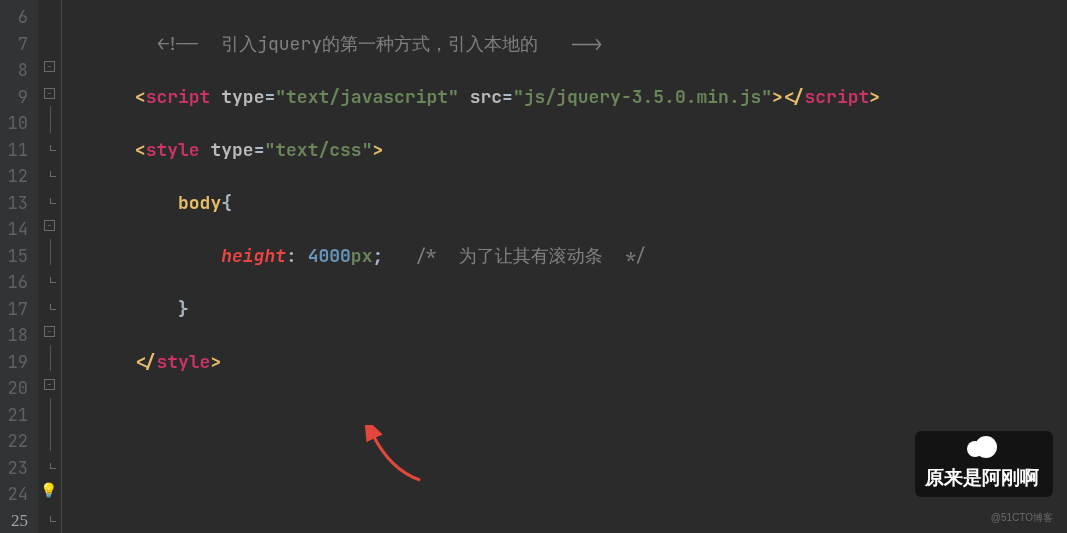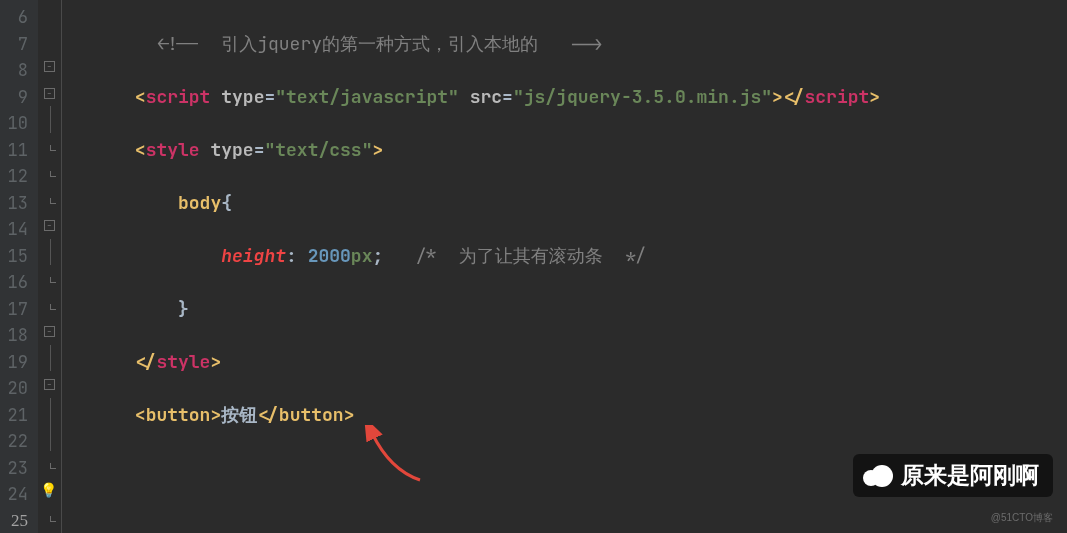--- a/index.html
+++ b/index.html
@@ -89,23 +89,24 @@
     position:absolute;
     right:14px;
     bottom:36px;
     background:rgba(0,0,0,0.55);
     color:#fff;
     padding:6px 14px 6px 10px;
     border-radius:6px;
     display:flex;
     align-items:center;
     gap:8px;
-    font-size:23px;
+    font-size:19px;
     font-weight:bold;
     font-family:"Microsoft YaHei","PingFang SC",sans-serif;
+    flex-direction:column;
   }
   .wm .cloud {
     position:relative; width:30px; height:20px;
   }
   .wm .cloud::before, .wm .cloud::after {
     content:""; position:absolute; background:#fff; border-radius:50%;
   }
   .wm .cloud::before { width:16px; height:16px; left:0; bottom:0; }
   .wm .cloud::after  { width:22px; height:22px; left:8px; bottom:-1px; }
   .wm2 {
@@ -199,24 +200,23 @@
     <span class="mark">
         <span class="end"></span>
       </span>
   </div>
 
   <div class="code">
 <div class="row">        <span class="c-cmt">&lt;!--  引入jquery的第一种方式，引入本地的   --&gt;</span></div>
 <div class="row">      <span class="c-br">&lt;</span><span class="c-htag">script</span> <span class="c-attr">type</span><span class="c-op">=</span><span class="c-str">"text/javascript"</span> <span class="c-attr">src</span><span class="c-op">=</span><span class="c-str">"js/jquery-3.5.0.min.js"</span><span class="c-br">&gt;&lt;/</span><span class="c-htag">script</span><span class="c-br">&gt;</span></div>
 <div class="row">      <span class="c-br">&lt;</span><span class="c-htag">style</span> <span class="c-attr">type</span><span class="c-op">=</span><span class="c-str">"text/css"</span><span class="c-br">&gt;</span></div>
 <div class="row">          <span class="c-tag">body</span><span class="c-pun">{</span></div>
-<div class="row">              <span class="c-prop">height</span><span class="c-pun">:</span> <span class="c-num">2000</span><span class="c-unit">px</span><span class="c-pun">;</span>   <span class="c-cmt">/*  为了让其有滚动条  */</span></div>
+<div class="row">              <span class="c-prop">height</span><span class="c-pun">:</span> <span class="c-num">4000</span><span class="c-unit">px</span><span class="c-pun">;</span>   <span class="c-cmt">/*  为了让其有滚动条  */</span></div>
 <div class="row">          <span class="c-pun">}</span></div>
 <div class="row">      <span class="c-br">&lt;/</span><span class="c-htag">style</span><span class="c-br">&gt;</span></div>
-<div class="row">      <span class="c-br">&lt;</span><span class="c-tag">button</span><span class="c-br">&gt;</span><span class="c-text">按钮</span><span class="c-br">&lt;/</span><span class="c-tag">button</span><span class="c-br">&gt;</span></div>
 
 
 
 
 
 
 
 
 
 

